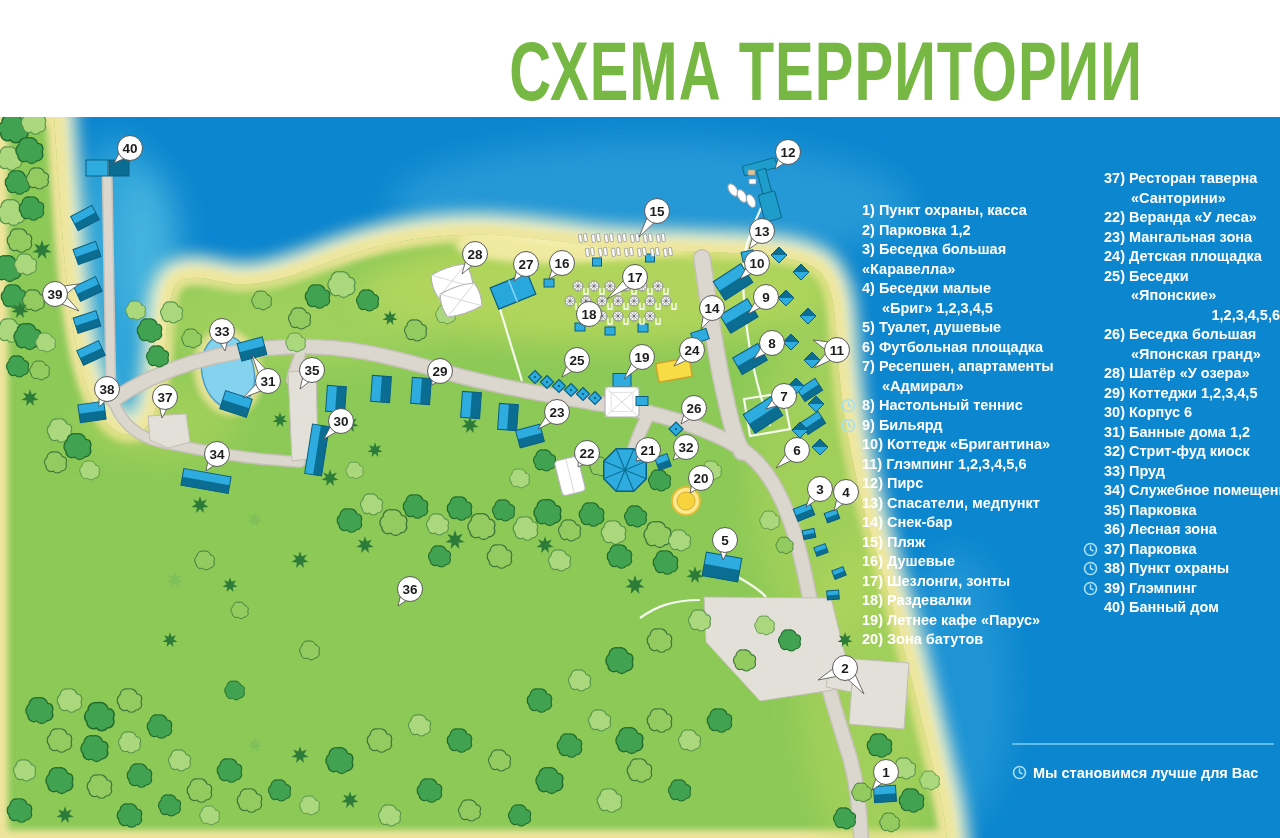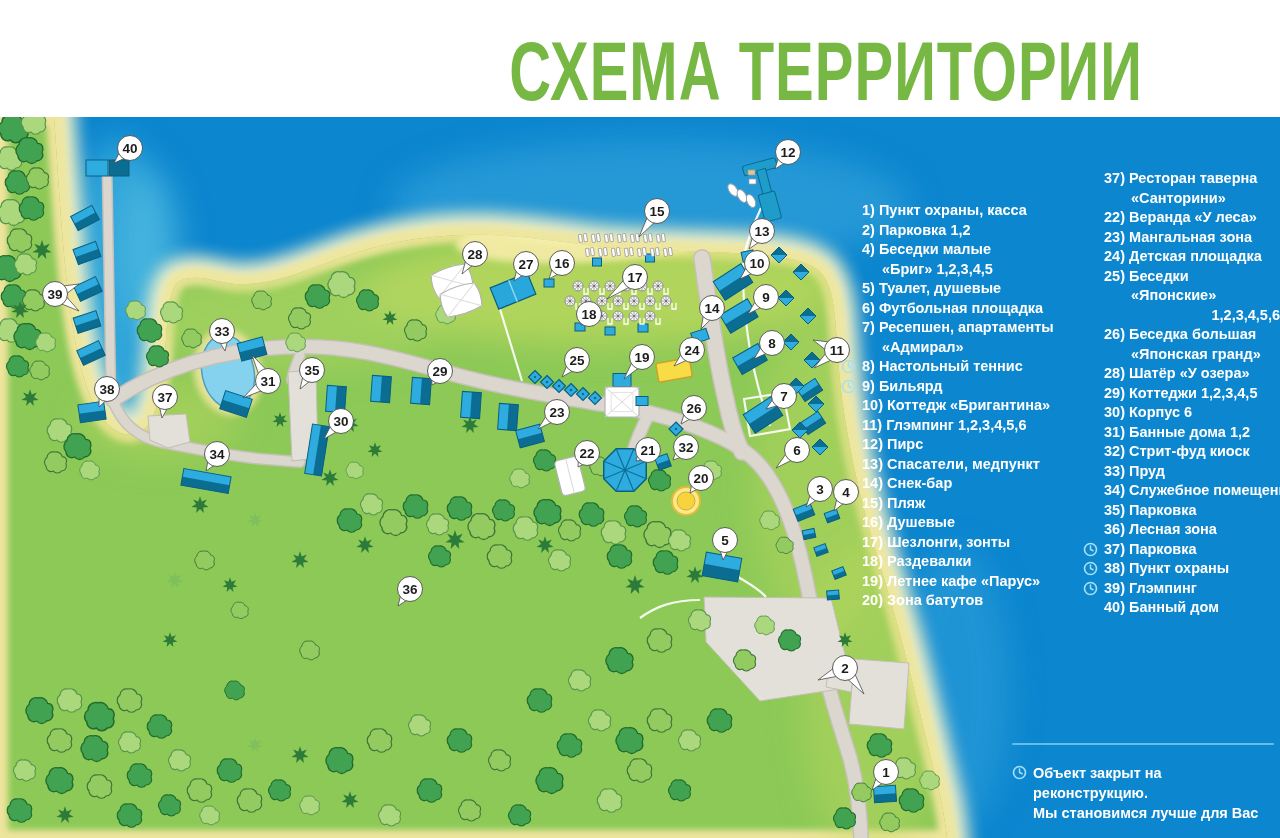--- a/index.html
+++ b/index.html
@@ -979,20 +979,24 @@
 
   <aside>
     <div class="legend-col col1" id="legendCol1">
         <div class="li">
           <div>1) Пункт охраны, касса</div>
         </div>
         <div class="li">
           <div>2) Парковка 1,2</div>
         </div>
         <div class="li">
+          <div>3) Беседка большая</div>
+          <div style="padding-left: 0px;">«Каравелла»</div>
+        </div>
+        <div class="li">
           <div>4) Беседки малые</div>
           <div style="padding-left: 20px;">«Бриг» 1,2,3,4,5</div>
         </div>
         <div class="li">
           <div>5) Туалет, душевые</div>
         </div>
         <div class="li">
           <div>6) Футбольная площадка</div>
         </div>
         <div class="li">
@@ -1135,19 +1139,18 @@
     <div class="note" id="legendNote">
       <div class="note-divider"></div>
       <div class="note-row">
         <span class="clock">
             <svg viewBox="0 0 14 14">
               <circle cx="7" cy="7" r="5.6" fill="none" stroke="#a7e0f6" stroke-width="1.5"></circle>
               <path d="M7,7 L7,3.8 M7,7 L9.4,8.2" stroke="#a7e0f6" stroke-width="1.4" fill="none" stroke-linecap="round"></path>
             </svg>
           </span>
         <div id="noteLines">
-            <div>Объект закрыт на реконструкцию.</div>
             <div>Мы становимся лучше для Вас</div>
           </div>
       </div>
     </div>
   </aside>
 </div>
 
 </body></html>

